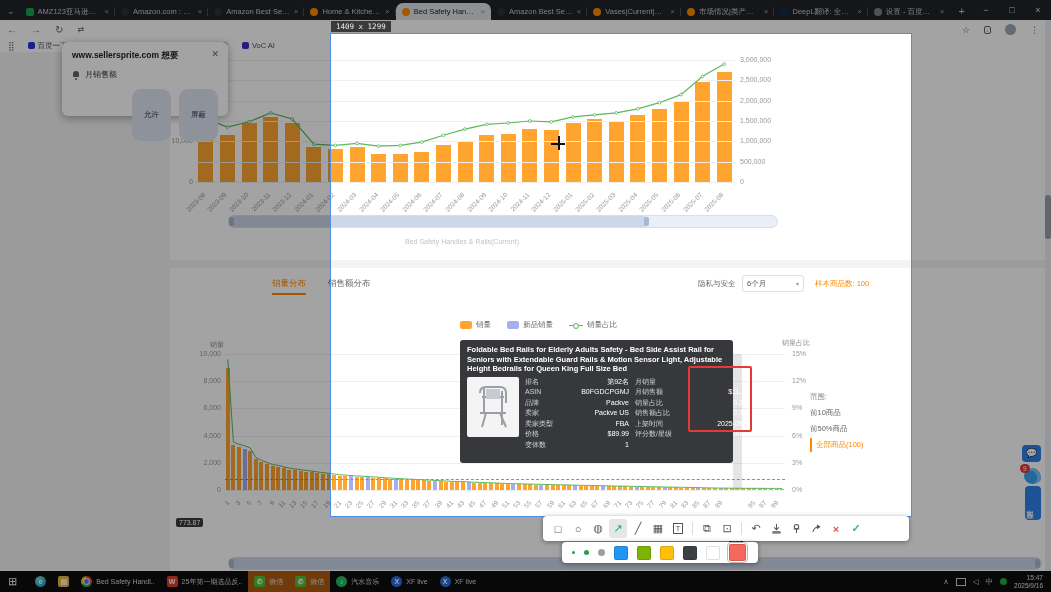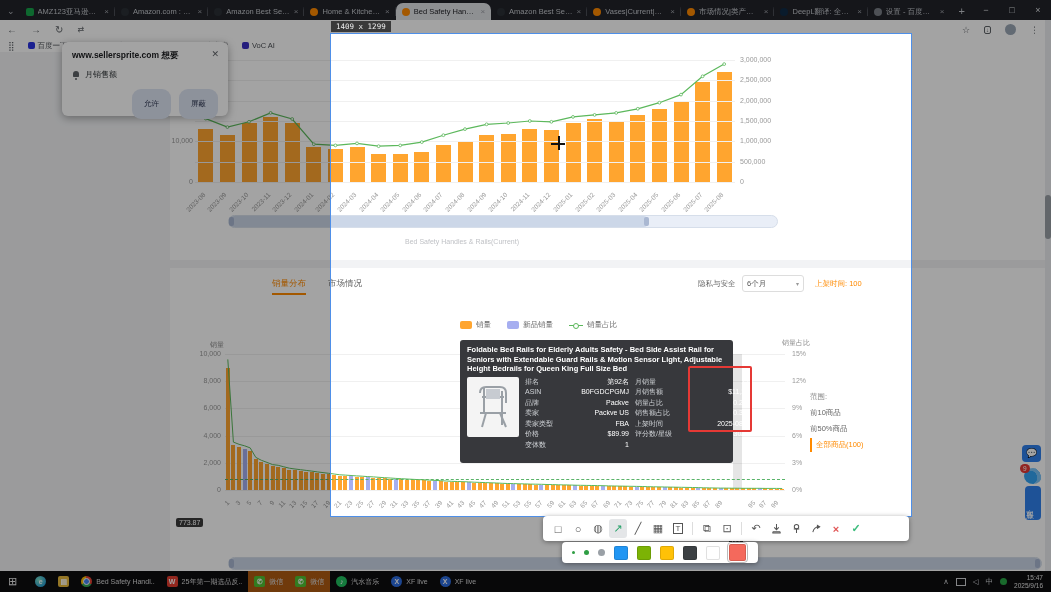--- a/index.html
+++ b/index.html
@@ -65,21 +65,21 @@
   #tt-rows{flex:1;display:grid;grid-template-columns:44px 66px 52px 72px;font-size:7px;line-height:10.5px;}
   #tt-rows .lab{color:#cfd2d6;}
   #tt-rows .val{text-align:right;color:#fff;padding-right:6px;}
   
   #popup{left:62px;top:42px;width:166px;height:74px;background:#fff;border-radius:6px;z-index:15;
     box-shadow:0 2px 8px rgba(0,0,0,0.35);padding:8px 10px;box-sizing:border-box;}
   #popup .ttl{font-size:8.5px;font-weight:bold;color:#202124;}
   #popup .cx{position:absolute;right:9px;top:7px;color:#5f6368;font-size:9px;}
   #popup .row{display:flex;align-items:center;gap:5px;margin-top:7px;font-size:8px;color:#3c4043;}
   #popup .btns{display:flex;justify-content:flex-end;gap:8px;margin-top:9px;}
-  #popup .btn{background:#dde4f3;border-radius:9px;font-size:7.5px;color:#2c3550;padding:10px 12px;}
+  #popup .btn{background:#dde4f3;border-radius:9px;font-size:7.5px;color:#2c3550;padding:21px 12px;}
   .bellico{width:8px;height:8px;display:inline-block;position:relative;}
   .bellico::before{content:"";position:absolute;left:1px;top:0;width:6px;height:6px;background:#5f6368;border-radius:4px 4px 1px 1px;}
   .bellico::after{content:"";position:absolute;left:3px;bottom:-1px;width:2px;height:2px;background:#5f6368;border-radius:50%;}
   
   .sidew{position:absolute;background:#2f80ed;color:#fff;border-radius:4px;text-align:center;z-index:8;}
   #badge9{position:absolute;background:#e53935;color:#fff;font-size:6.5px;border-radius:6px;padding:0 3px;line-height:9px;z-index:9;}
   #cloudico{position:absolute;width:18px;height:16px;background:#fff;border-radius:50%;z-index:8;
     background:radial-gradient(circle at 35% 60%,#35a5f5 0 45%,#7cc4f8 46% 70%,#fff 71%);}
   
   #vscroll{left:1045px;top:20px;width:6px;height:551px;background:#ebedef;}
@@ -330,28 +330,28 @@
         <div class="slidersel" style="left:0;width:420px;"></div>
         <div class="sliderhandle" style="left:0px;"></div>
         <div class="sliderhandle" style="left:415px;"></div>
       </div>
       <div id="caption1" style="left:235px;top:186px;">Bed Safety Handles &amp; Rails(Current)</div>
     </div>
 
     <div class="card" id="card2">
       <div style="position:absolute;left:102px;top:10px;display:flex;" id="dist-tabs">
           <div class="disttab on">销量分布</div>
-          <div class="disttab">市场情况</div>
+          <div class="disttab">销售额分布</div>
         </div>
       <div style="position:absolute;left:528px;top:11px;font-size:7.5px;color:#666;">隐私与安全</div>
       <div style="position:absolute;left:572px;top:7px;width:52px;height:15px;border:1px solid #ddd;border-radius:3px;font-size:7.5px;color:#555;display:flex;align-items:center;justify-content:space-between;padding:0 4px;">
         <span>6个月</span>
           <span style="font-size:6px;color:#999;">▾</span>
       </div>
-      <div style="position:absolute;left:645px;top:11px;font-size:7.5px;color:#ff8a00;">上架时间: 100</div>
+      <div style="position:absolute;left:645px;top:11px;font-size:7.5px;color:#ff8a00;">样本商品数: 100</div>
       <div id="legend" style="left:290px;top:52px;">
           <div class="lgi">
             <div class="lgsw" style="background: rgb(255, 165, 47);"></div>
             <span>销量</span>
           </div>
           <div class="lgi">
             <div class="lgsw" style="background: rgb(166, 174, 240);"></div>
             <span>新品销量</span>
           </div>
           <div class="lgi">

